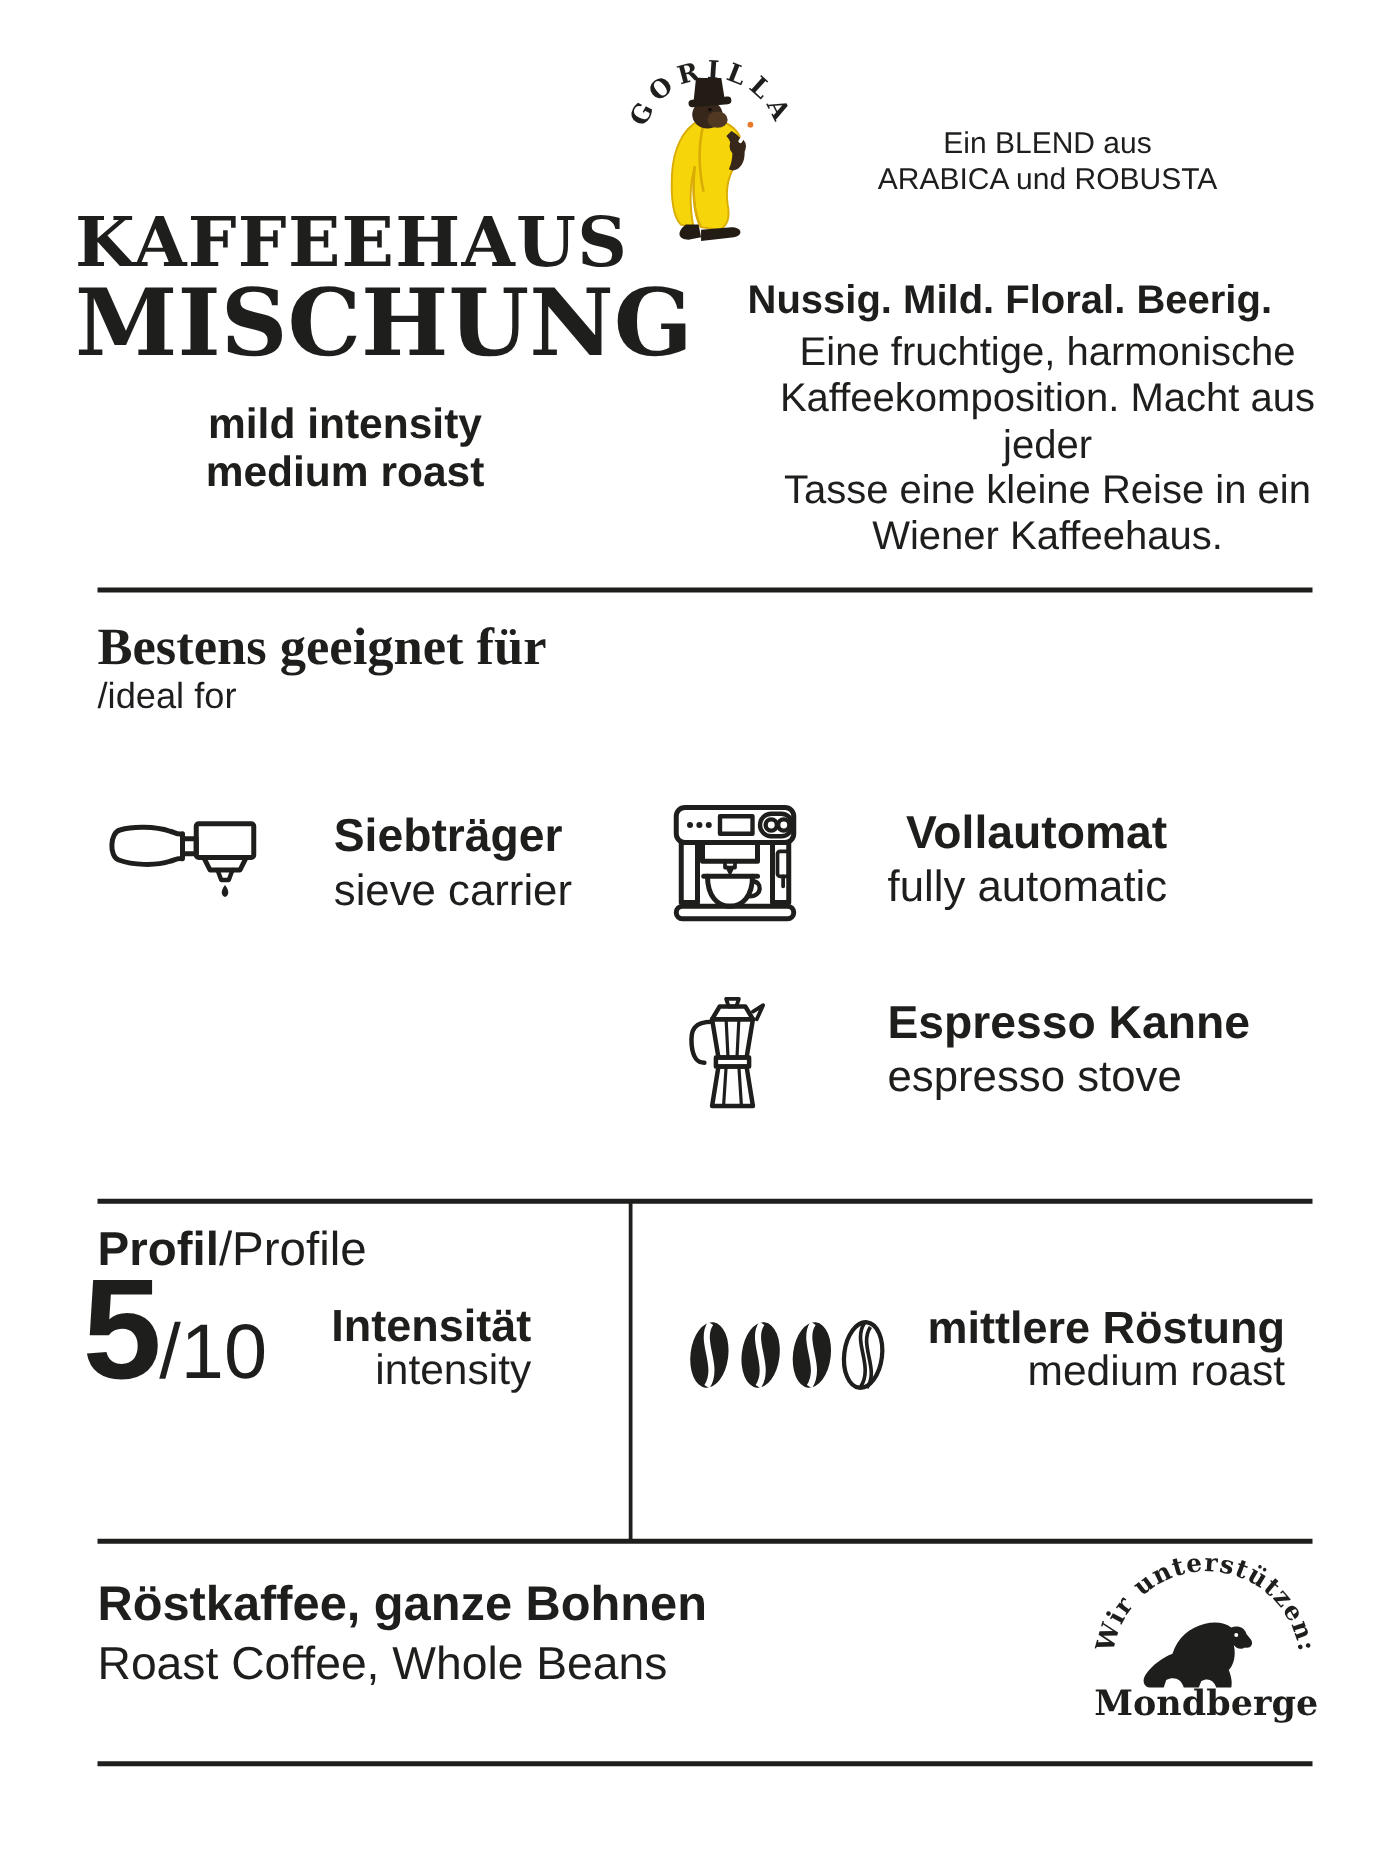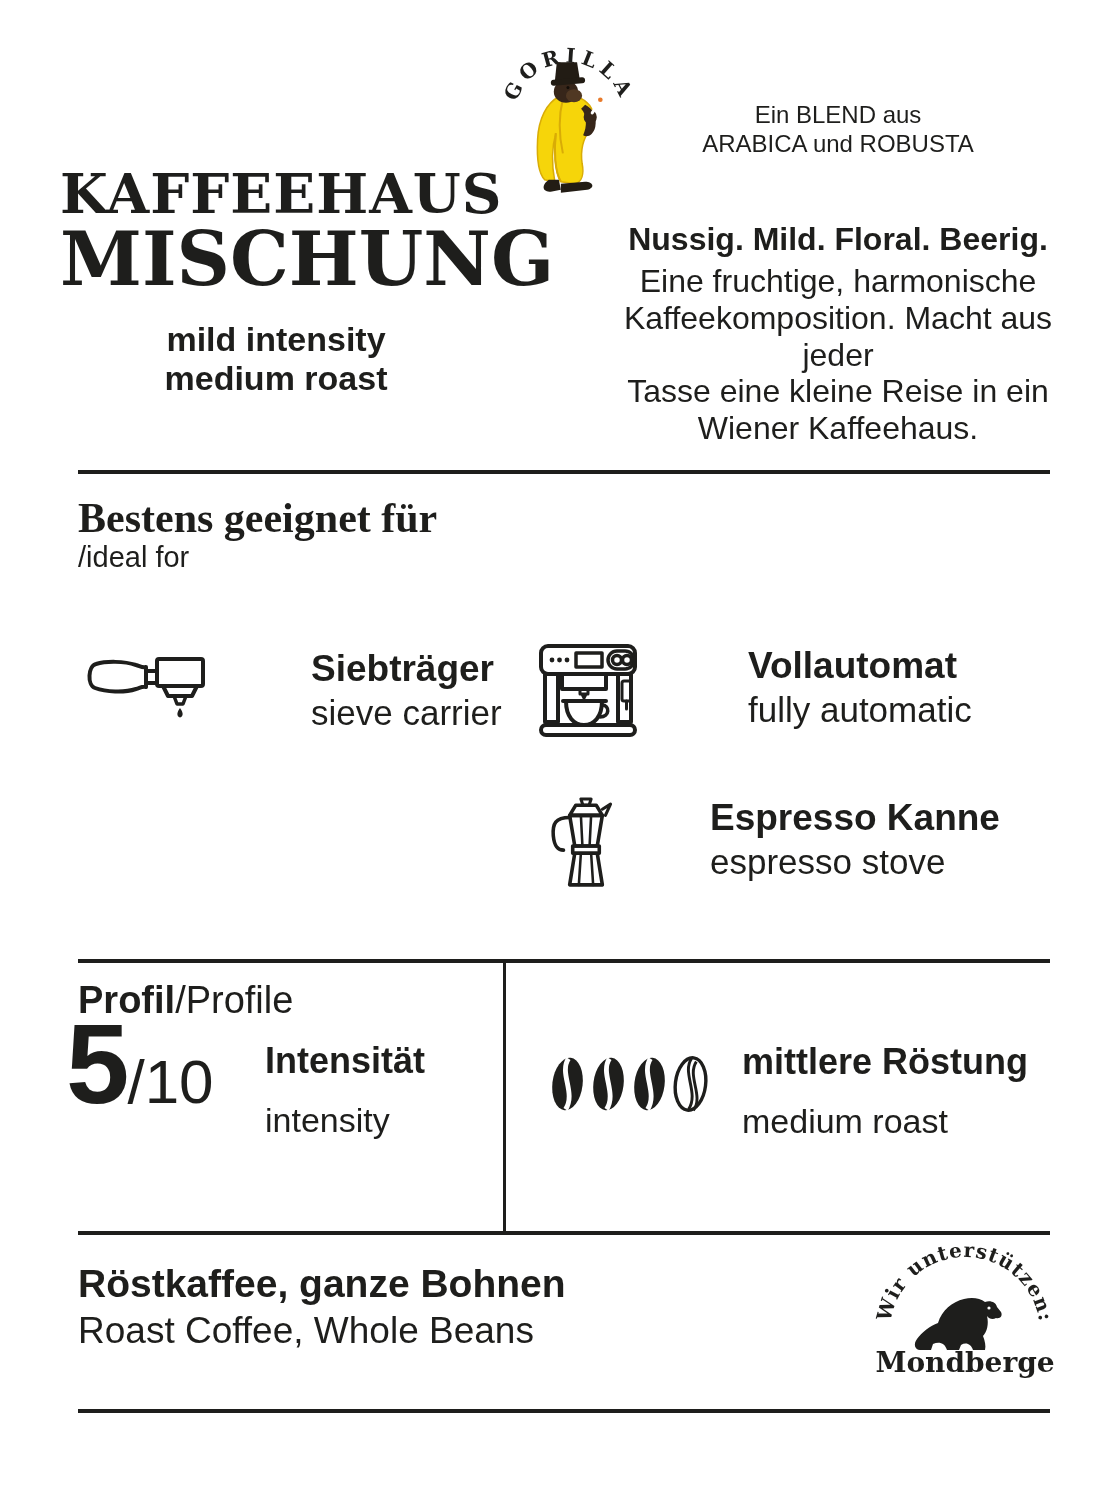--- a/index.html
+++ b/index.html
@@ -8,49 +8,49 @@
     font-family:"Liberation Sans",sans-serif;color:#1e1e1c;overflow:hidden;
   }
   .abs{position:absolute;}
   
   .brand-logo{left:496px;top:34px;width:152px;height:172px;}
   .title-block{left:60px;top:166px;width:432px;text-align:center;}
   .title1{font-family:"DejaVu Serif","Liberation Serif",serif;font-weight:700;font-size:55px;line-height:1.0;letter-spacing:1px;}
   .title2{font-family:"DejaVu Serif","Liberation Serif",serif;font-weight:700;font-size:74px;line-height:0.95;margin-top:3px;}
   .subtitle{margin-top:26px;font-size:34px;font-weight:700;line-height:1.14;}
   .blend-block{left:618px;top:101px;width:440px;text-align:center;font-size:24px;line-height:1.2;font-weight:400;}
-  .flavor-bold{left:598px;top:221px;width:480px;text-align:center;font-size:32px;font-weight:700;}
+  .flavor-bold{left:598px;top:221px;width:480px;font-size:32px;font-weight:700;}
   .desc-block{left:588px;top:263px;width:500px;text-align:center;font-size:32px;line-height:1.15;font-weight:400;}
   
   .hrule{left:78px;width:972px;height:4px;background:#1e1e1c;}
   .hr1{top:470px;} .hr2{top:959px;} .hr3{top:1231px;} .hr4{top:1409px;}
   .vrule{left:503px;top:961px;width:3px;height:272px;background:#1e1e1c;}
   
   .section-heading{left:78px;top:497px;}
   .h-de{font-size:42px;font-weight:700;line-height:1.0;font-family:Liberation Serif, serif;}
   .h-en{font-size:29px;font-weight:400;margin-top:4px;line-height:1.0;}
   .item-label .lbl-de{font-size:37px;font-weight:700;line-height:1.0;}
   .item-label .lbl-en{font-size:35px;font-weight:400;margin-top:8px;line-height:1.0;}
-  .lbl-siebtraeger{left:267px;top:650px;margin-left:44px;}
-  .lbl-vollautomat{left:748px;top:647px;}
+  .lbl-siebtraeger{left:267px;top:650px;}
+  .lbl-vollautomat{left:710px;top:647px;text-align:right;}
   .lbl-espressokanne{left:710px;top:799px;}
   .icon-portafilter{left:84px;top:646px;width:132px;height:72px;}
   .icon-machine{left:538px;top:643px;width:100px;height:96px;}
   .icon-moka{left:546px;top:797px;width:80px;height:94px;}
   .outline-icon{stroke:#1e1e1c;fill:none;stroke-linecap:round;stroke-linejoin:round;}
   
   .profil-heading{left:78px;top:981px;font-size:38px;line-height:1.0;}
   .profil-heading .bold{font-weight:700;}
   .big-score{left:66px;top:1007px;line-height:1.0;white-space:nowrap;}
   .big-score .num{font-size:114px;font-weight:700;letter-spacing:-2px;}
   .big-score .den{font-size:62px;font-weight:400;}
   .intensity-labels{left:265px;top:1043px;}
   .roast-labels{left:742px;top:1044px;}
   .duo .lbl-de{font-size:36px;font-weight:700;line-height:1.0;}
-  .duo .lbl-en{font-size:34px;font-weight:400;margin-top:24px;line-height:1.0;}
+  .duo .lbl-en{font-size:34px;font-weight:400;margin-top:0;line-height:1.0;text-align:right;}
   .beans{left:548px;top:1053px;display:flex;gap:2px;}
   .bean{width:39px;height:62px;}
   .bean .bean-body{fill:#1e1e1c;stroke:none;}
   .bean .bean-slit{stroke:#ffffff;stroke-width:5;fill:none;}
   .bean .bean-slit2{display:none;}
   .bean.outline .bean-body{fill:#ffffff;stroke:#1e1e1c;stroke-width:3.5;}
   .bean.outline .bean-slit{stroke:#1e1e1c;stroke-width:3;}
   .bean.outline .bean-slit2{display:inline;stroke:#1e1e1c;stroke-width:3;fill:none;}
   
   .footer-de{left:78px;top:1264px;font-size:39px;font-weight:700;line-height:1.0;}

